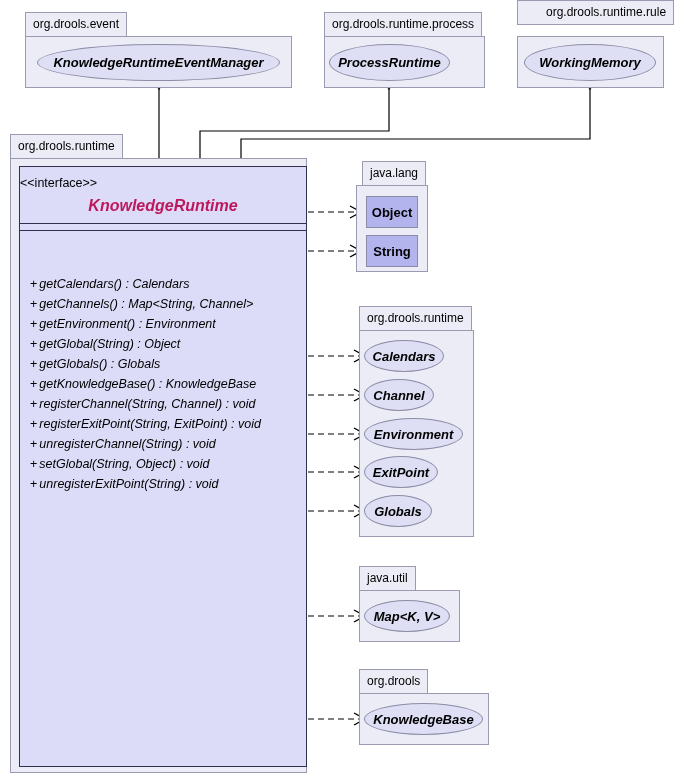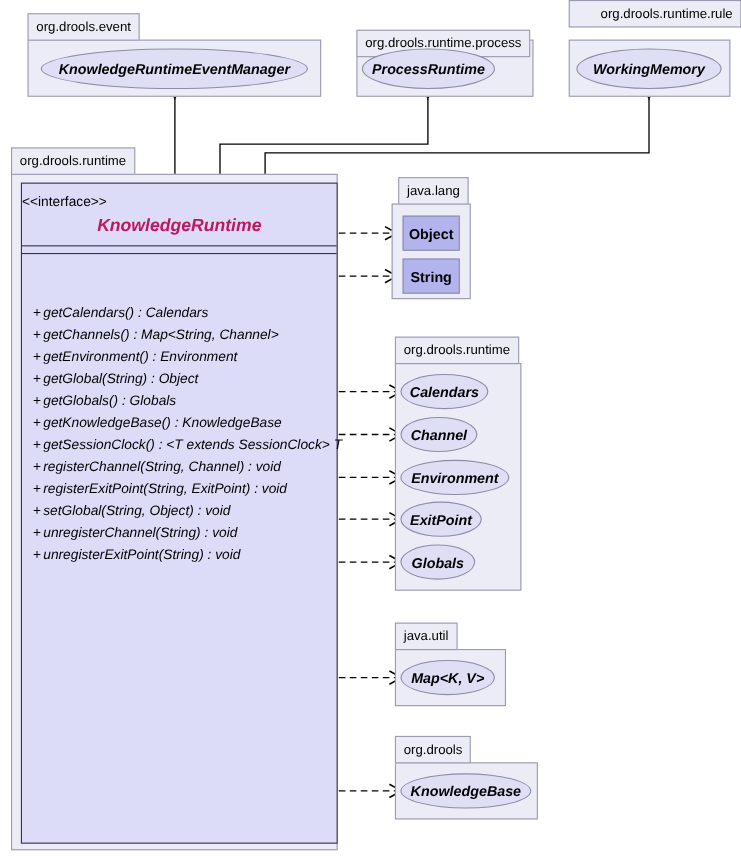--- a/index.html
+++ b/index.html
@@ -167,21 +167,21 @@
   </g>
 </svg>
 
 <div class="pkg">
   <div class="pkg-tab" style="left:25px; top:12px;">org.drools.event</div>
   <div class="pkg-body" style="left:25px; top:36px; width:267px; height:52px;"></div>
   <div class="ellipse-node" style="left:37px; top:44px; width:243px; height:37px;">KnowledgeRuntimeEventManager</div>
 </div>
 
 <div class="pkg">
-  <div class="pkg-tab" style="left:324px; top:12px;margin-top:15px;">org.drools.runtime.process</div>
+  <div class="pkg-tab" style="left:324px; top:12px;">org.drools.runtime.process</div>
   <div class="pkg-body" style="left:324px; top:36px; width:161px; height:52px;"></div>
   <div class="ellipse-node" style="left:329px; top:44px; width:121px; height:37px;">ProcessRuntime</div>
 </div>
 
 <div class="pkg">
   <div class="pkg-tab" style="left:517px; top:0;padding-left:28px;">org.drools.runtime.rule</div>
   <div class="pkg-body" style="left:517px; top:36px; width:147px; height:52px;"></div>
   <div class="ellipse-node" style="left:524px; top:44px; width:132px; height:37px;">WorkingMemory</div>
 </div>
 
@@ -196,25 +196,24 @@
   <div class="cb-sep"></div>
   <div class="cb-attrs"></div>
   <div class="cb-sep"></div>
   <div class="cb-ops" id="ops-list">
       <div class="cb-op"><span class="vis">+</span><span>getCalendars() : Calendars</span></div>
       <div class="cb-op"><span class="vis">+</span><span>getChannels() : Map&lt;String, Channel&gt;</span></div>
       <div class="cb-op"><span class="vis">+</span><span>getEnvironment() : Environment</span></div>
       <div class="cb-op"><span class="vis">+</span><span>getGlobal(String) : Object</span></div>
       <div class="cb-op"><span class="vis">+</span><span>getGlobals() : Globals</span></div>
       <div class="cb-op"><span class="vis">+</span><span>getKnowledgeBase() : KnowledgeBase</span></div>
-      <div class="cb-op"><span class="vis">+</span><span>getSessionClock() : &lt;T extends SessionClock&gt; T</span></div>
       <div class="cb-op"><span class="vis">+</span><span>registerChannel(String, Channel) : void</span></div>
       <div class="cb-op"><span class="vis">+</span><span>registerExitPoint(String, ExitPoint) : void</span></div>
+      <div class="cb-op"><span class="vis">+</span><span>unregisterChannel(String) : void</span></div>
       <div class="cb-op"><span class="vis">+</span><span>setGlobal(String, Object) : void</span></div>
-      <div class="cb-op"><span class="vis">+</span><span>unregisterChannel(String) : void</span></div>
       <div class="cb-op"><span class="vis">+</span><span>unregisterExitPoint(String) : void</span></div>
     </div>
 </div>
 
 <div class="pkg">
   <div class="pkg-tab" style="left:362px; top:161px;">java.lang</div>
   <div class="pkg-body" style="left:356px; top:185px; width:72px; height:87px;"></div>
   <div class="rect-node" style="left:366px; top:196px; width:52px; height:32px;">Object</div>
   <div class="rect-node" style="left:366px; top:235px; width:52px; height:32px;">String</div>
 </div>

